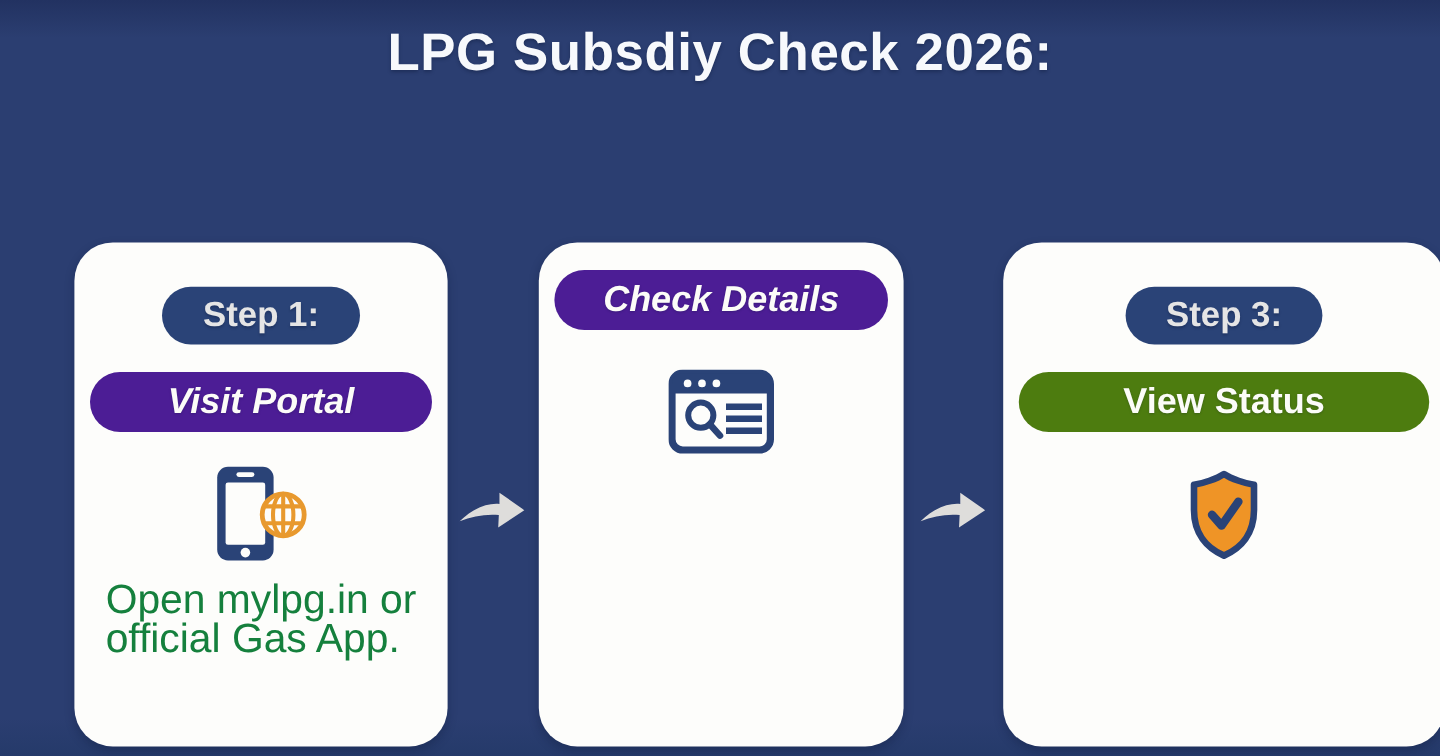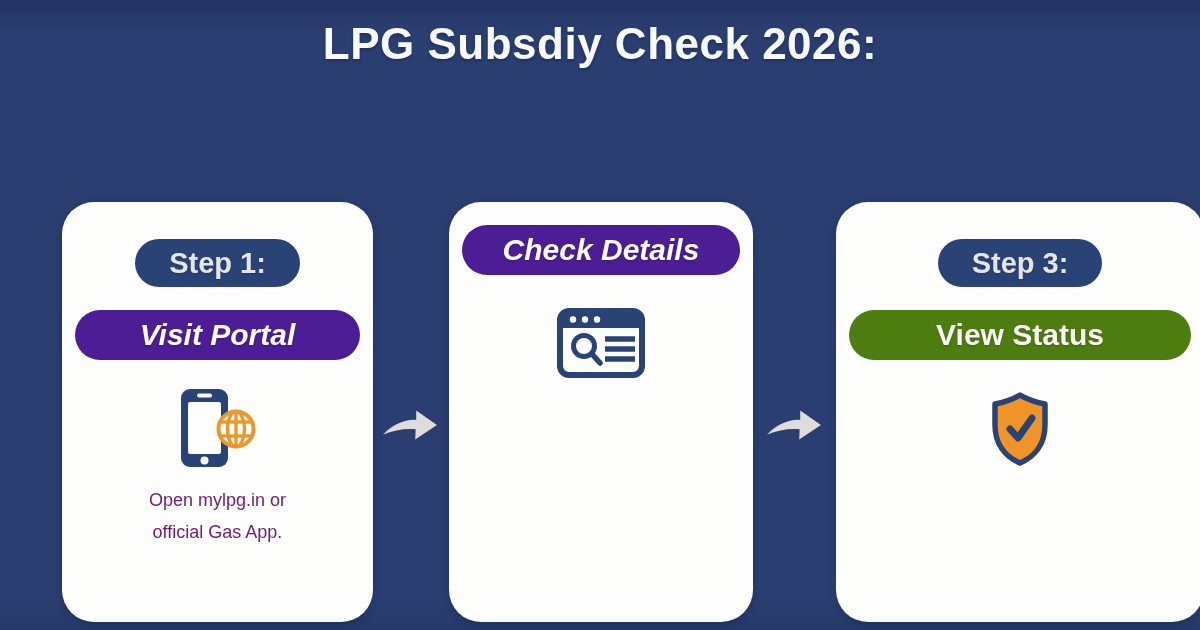--- a/index.html
+++ b/index.html
@@ -33,22 +33,22 @@
     display:flex;align-items:center;justify-content:center;
     color:#fcfcf8;font-size:30px;font-weight:700;
     text-shadow:0 1px 2px rgba(10,20,50,.25);
   }
   .action-pill[data-accent="orange"]{background:#4c1d95;font-style:italic;}
   .action-pill[data-accent="navy"]{background:#4d7c0f;}
   .icon-wrap{
     margin-top:26px;height:86px;display:flex;align-items:center;justify-content:center;
   }
   .card-desc{
-    margin-top:12px;font-size:18px;line-height:32px;color:#701a75;
-    text-align:center;white-space:pre-line;
+    margin-top:12px;font-size:34px;line-height:32px;color:#15803d;
+    text-align:left;white-space:pre-line;
   }
   .flow-arrow{position:absolute;width:58px;height:42px;}
   .arrow1{left:381px;top:401px;}
   .arrow2{left:765px;top:401px;}
 </style>
 </head>
 <body>
 
 <header class="title">
   <div>LPG Subsdiy Check 2026:</div>

